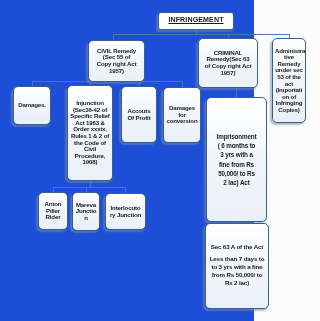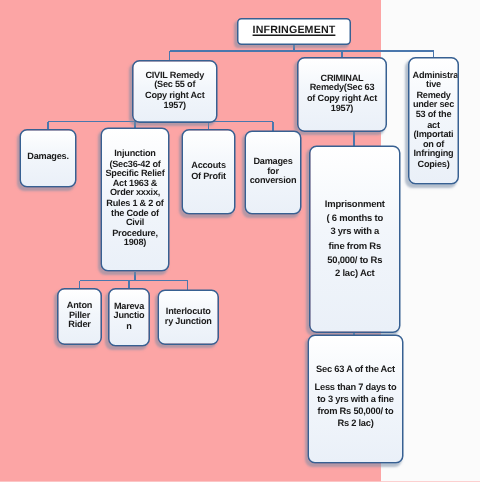--- a/index.html
+++ b/index.html
@@ -10,21 +10,21 @@
     width: 320px;
     height: 321px;
     background: #fbfbfb;
     font-family: "Liberation Sans", sans-serif;
     overflow: hidden;
   }
   #canvas {
     position: relative;
     width: 254px;
     height: 321px;
-    background: #fca5a5;
+    background: #1d4ed8;
   }
   #connectors {
     position: absolute;
     left: 0;
     top: 0;
     width: 320px;
     height: 321px;
     pointer-events: none;
   }
   .node {

